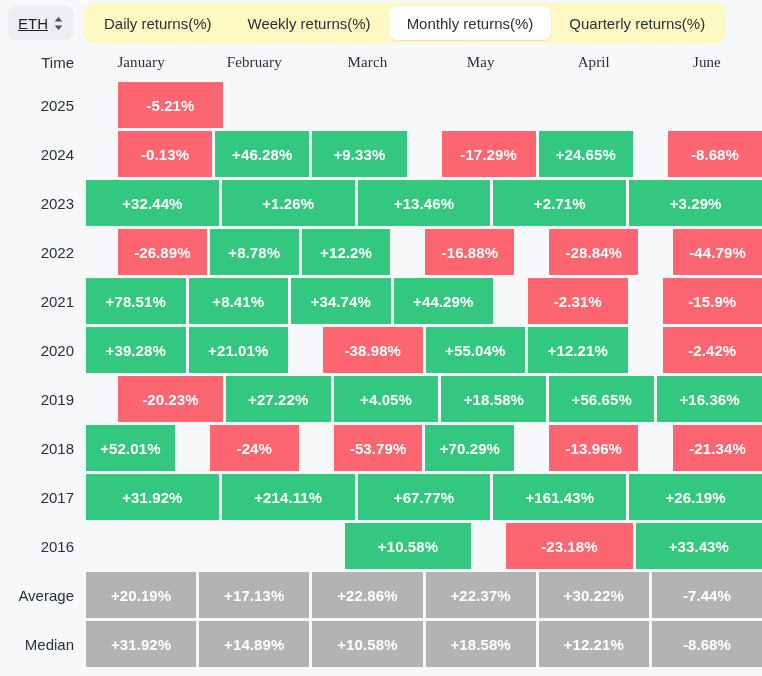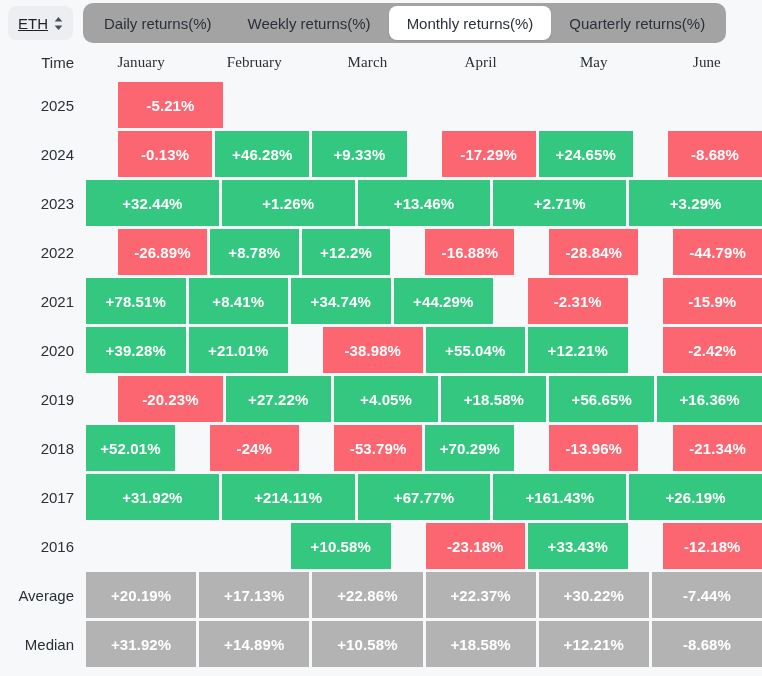--- a/index.html
+++ b/index.html
@@ -52,21 +52,21 @@
   .chev-icon svg { display: block; }
 
   .tabs {
     display: flex;
     align-items: center;
     margin-left: 10px;
     height: 40px;
     padding: 3px;
     box-sizing: border-box;
     border-radius: 10px;
-    background: #a3a3a3;
+    background: #fef9c3;
     flex: 0 0 auto;
     text-align: center;
   }
   .tab {
     display: flex;
     align-items: center;
     justify-content: center;
     height: 34px;
     padding: 0 18px;
     border-radius: 8px;
@@ -170,22 +170,22 @@
 
 </div>
 
 <div class="table" id="returns-table">
     <div class="row header">
       <div class="rowlabel">Time</div>
       <div class="cells">
         <div class="cell">January</div>
         <div class="cell">February</div>
         <div class="cell">March</div>
+        <div class="cell">May</div>
         <div class="cell">April</div>
-        <div class="cell">May</div>
         <div class="cell">June</div>
       </div>
     </div>
     <div class="row">
       <div class="rowlabel">2025</div>
       <div class="cells">
         <div class="cell neg">-5.21%</div>
         <div class="cell empty"></div>
         <div class="cell empty"></div>
         <div class="cell empty"></div>
@@ -280,21 +280,20 @@
       </div>
     </div>
     <div class="row">
       <div class="rowlabel">2016</div>
       <div class="cells">
         <div class="cell empty"></div>
         <div class="cell empty"></div>
         <div class="cell pos">+10.58%</div>
         <div class="cell neg">-23.18%</div>
         <div class="cell pos">+33.43%</div>
-        <div class="cell neg">-12.18%</div>
       </div>
     </div>
     <div class="row">
       <div class="rowlabel">Average</div>
       <div class="cells">
         <div class="cell summary">+20.19%</div>
         <div class="cell summary">+17.13%</div>
         <div class="cell summary">+22.86%</div>
         <div class="cell summary">+22.37%</div>
         <div class="cell summary">+30.22%</div>

